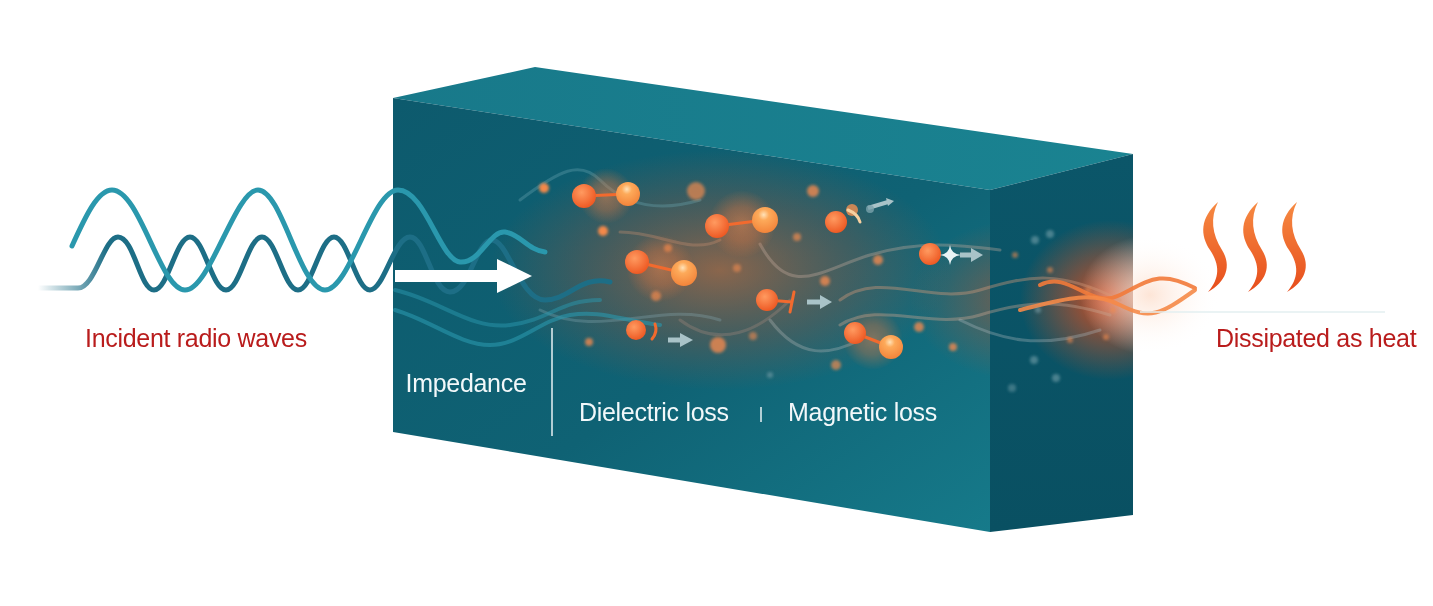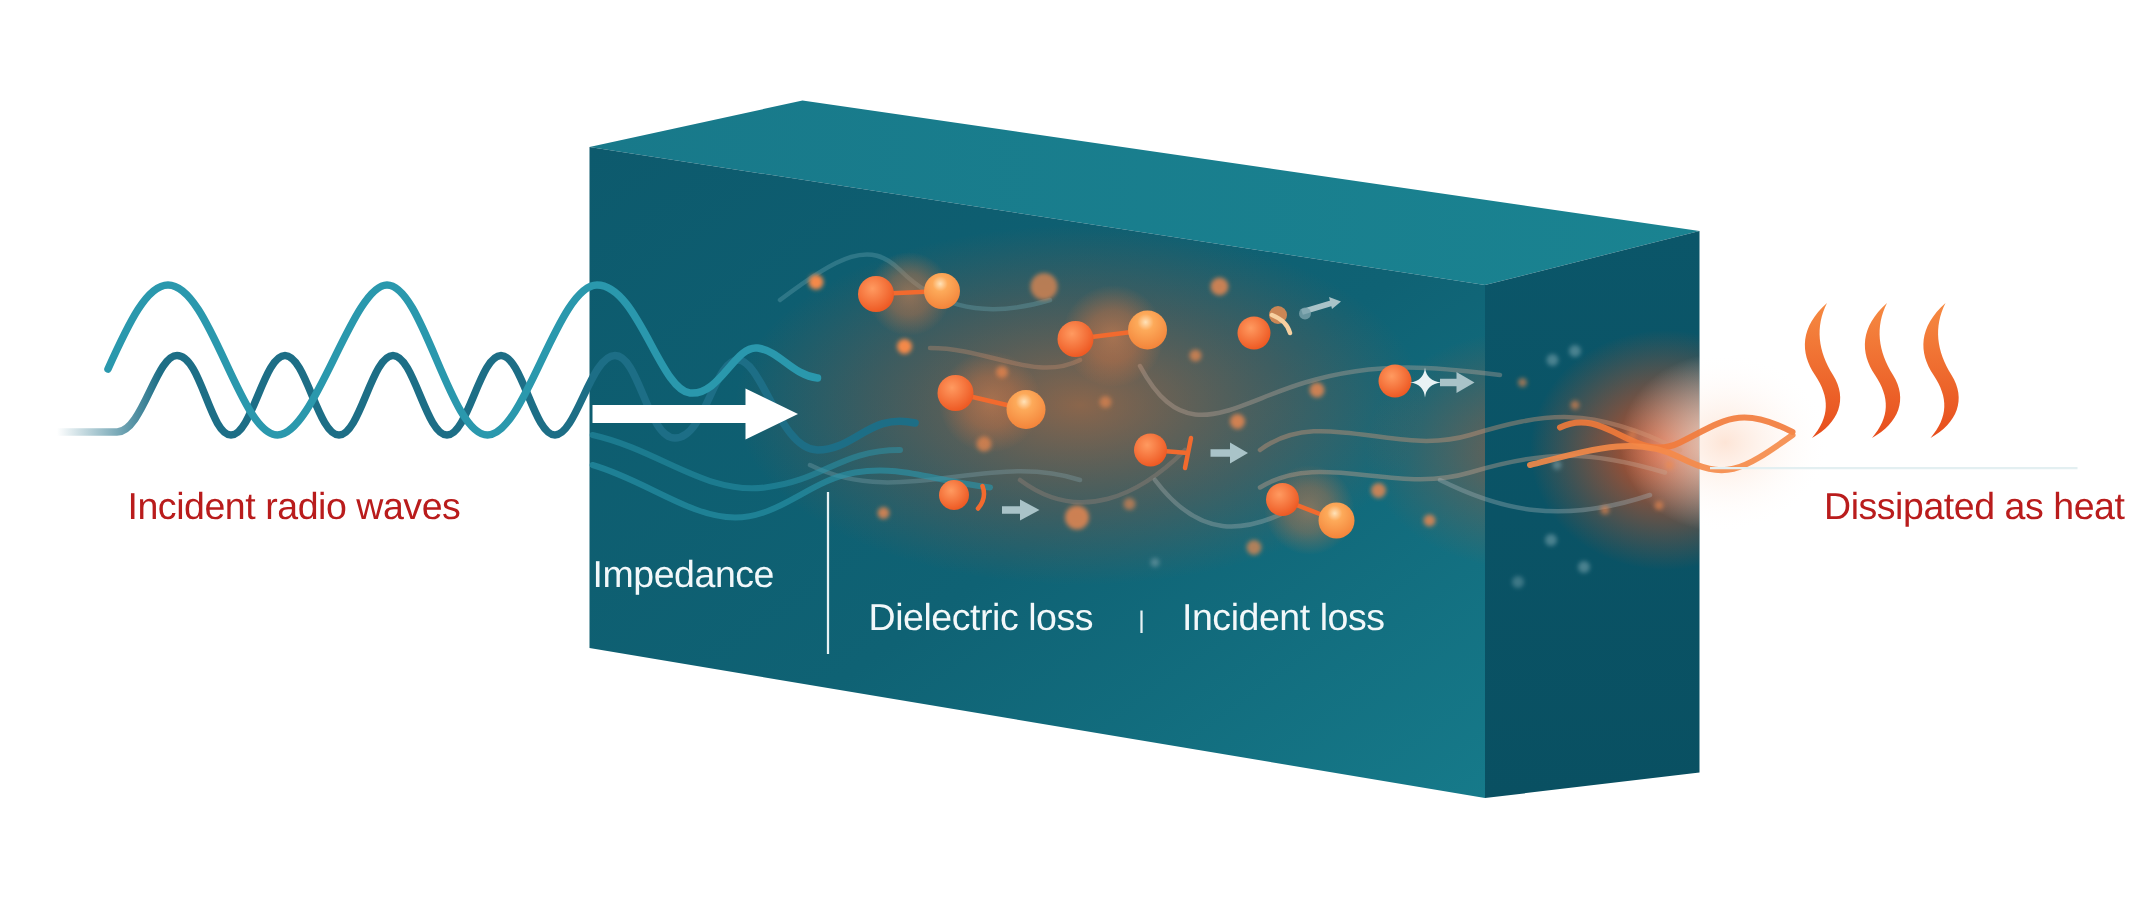--- a/index.html
+++ b/index.html
@@ -3,21 +3,21 @@
 <meta charset="utf-8">
 <style>
   html, body { margin: 0; padding: 0; background: #ffffff; }
   body { width: 1433px; height: 606px; overflow: hidden; position: relative; font-family: "Liberation Sans", "DejaVu Sans", sans-serif; }
   #scene { position: absolute; left: 0; top: 0; width: 1433px; height: 606px; }
   .lbl { position: absolute; white-space: nowrap; font-family: "Liberation Sans", "DejaVu Sans", sans-serif; letter-spacing: -0.3px; }
   .lbl-dark { color: #b91c1c; font-size: 25px; }
   .lbl-light { color: #f2f8fa; font-size: 25px; }
   #label-incident { left: 85px; top: 324px; }
   #label-heat { left: 1216px; top: 324px; }
-  #label-impedance { left: 395px; top: 368px; width: 142px; text-align: left; line-height: 31px; }
+  #label-impedance { left: 395px; top: 368px; width: 142px; text-align: center; line-height: 31px; }
   #label-dielectric { left: 579px; top: 398px; }
   #label-magnetic { left: 788px; top: 398px; }
 </style>
 </head>
 <body>
 
 <svg id="scene" viewBox="0 0 1433 606" xmlns="http://www.w3.org/2000/svg">
   <defs>
     <linearGradient id="frontGrad" x1="0" y1="0" x2="1" y2="1">
       <stop offset="0" stop-color="#0d5a6d"></stop>
@@ -230,13 +230,13 @@
 
   <line x1="1140" y1="312" x2="1385" y2="312" stroke="#e3eff1" stroke-width="1.5"></line>
 </svg>
 
 <div class="lbl lbl-dark" id="label-incident">Incident radio waves</div>
 <div class="lbl lbl-dark" id="label-heat">Dissipated as heat</div>
 <div class="lbl lbl-light" id="label-impedance">
   <div>Impedance</div>
 </div>
 <div class="lbl lbl-light" id="label-dielectric">Dielectric loss</div>
-<div class="lbl lbl-light" id="label-magnetic">Incident loss</div>
+<div class="lbl lbl-light" id="label-magnetic">Magnetic loss</div>
 
 </body></html>

